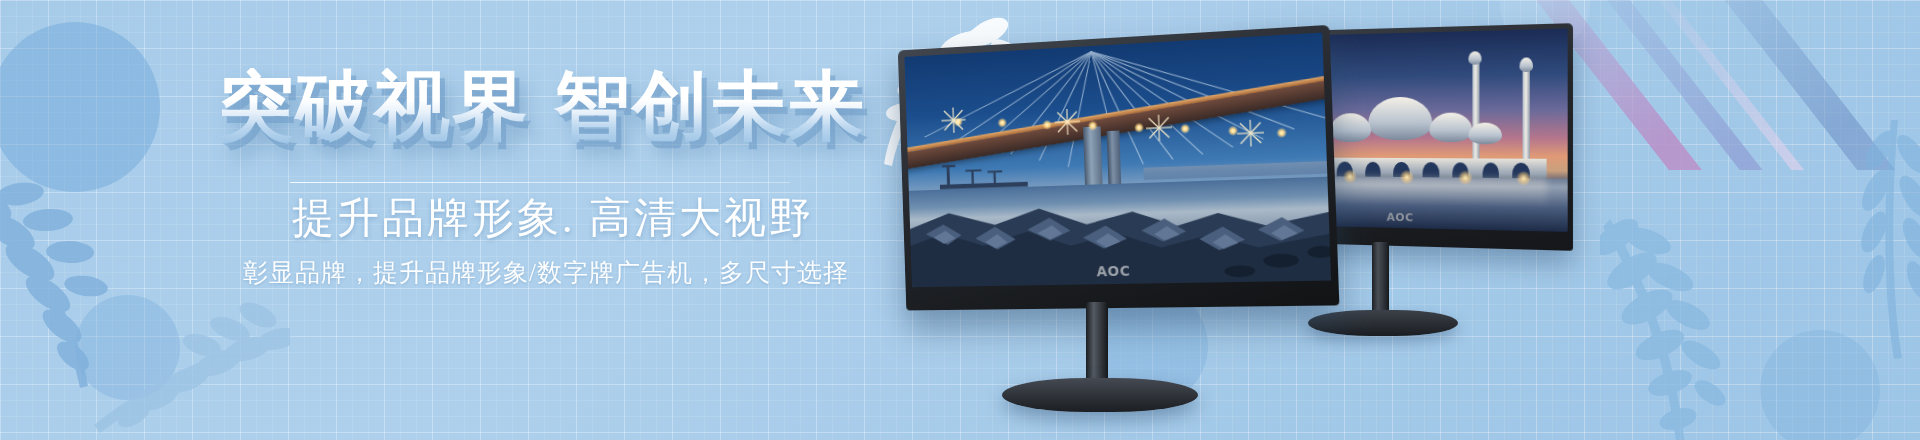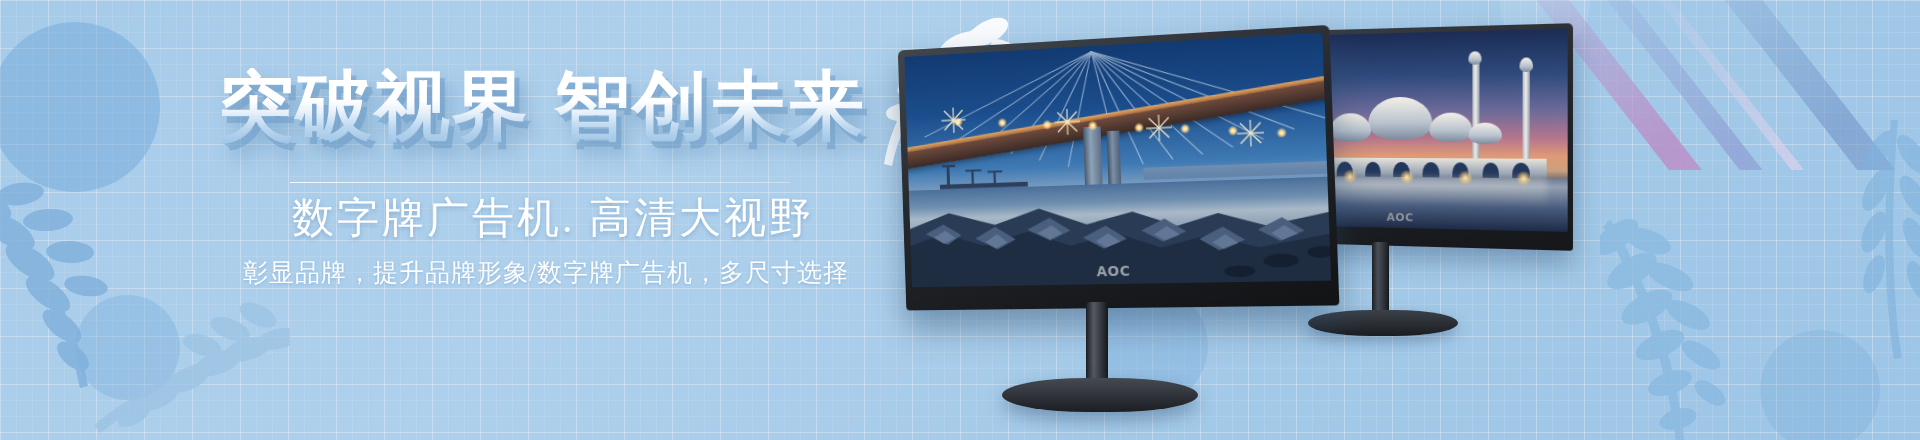--- a/index.html
+++ b/index.html
@@ -315,21 +315,21 @@
   </svg>
 
   <div class="text-block">
 
     <div class="headline">
       <span>突破视界</span><span class="gap"></span><span>智创未来</span>
     </div>
 
     <div class="rule"></div>
 
-    <div class="subtitle">数字牌广告机. 高清大视野</div>
+    <div class="subtitle">提升品牌形象. 高清大视野</div>
 
     <div class="tagline">彰显品牌，提升品牌形象/数字牌广告机，多尺寸选择</div>
   </div>
 
   <div class="monitors">
 
     <div class="mon-back">
       <div class="bezel">
         <div class="screen">
           <div class="sc-mosque">

